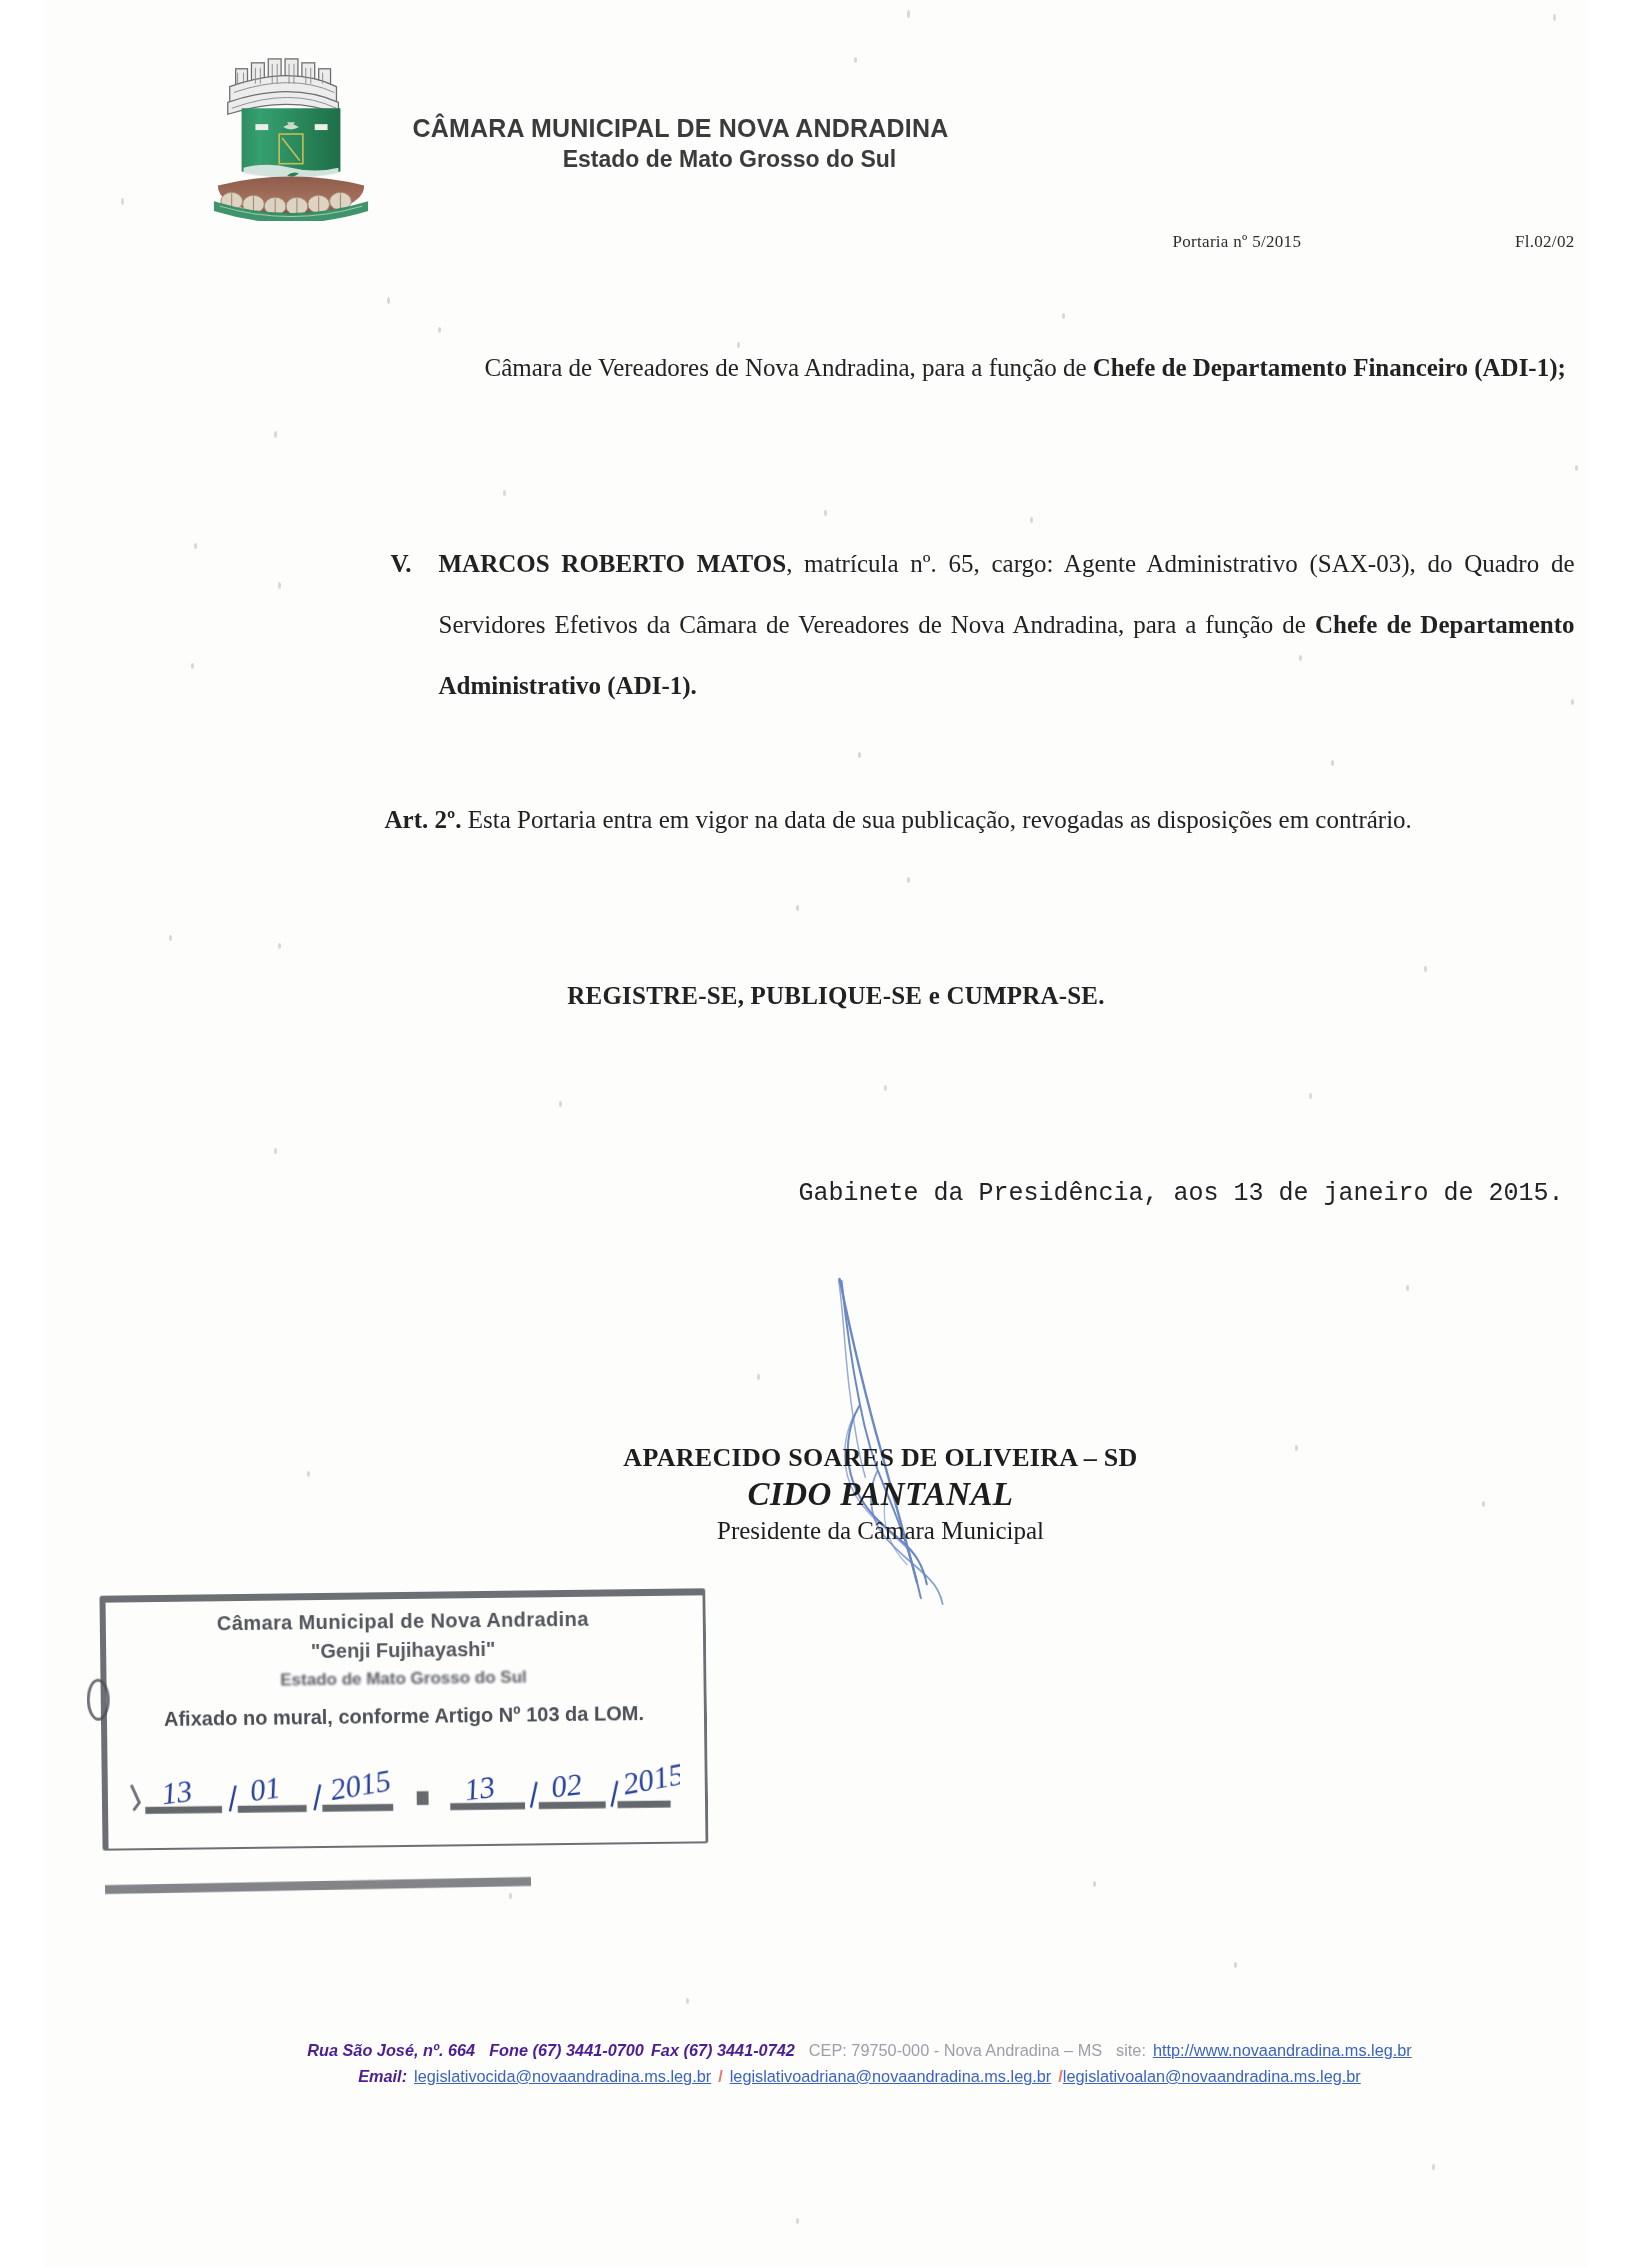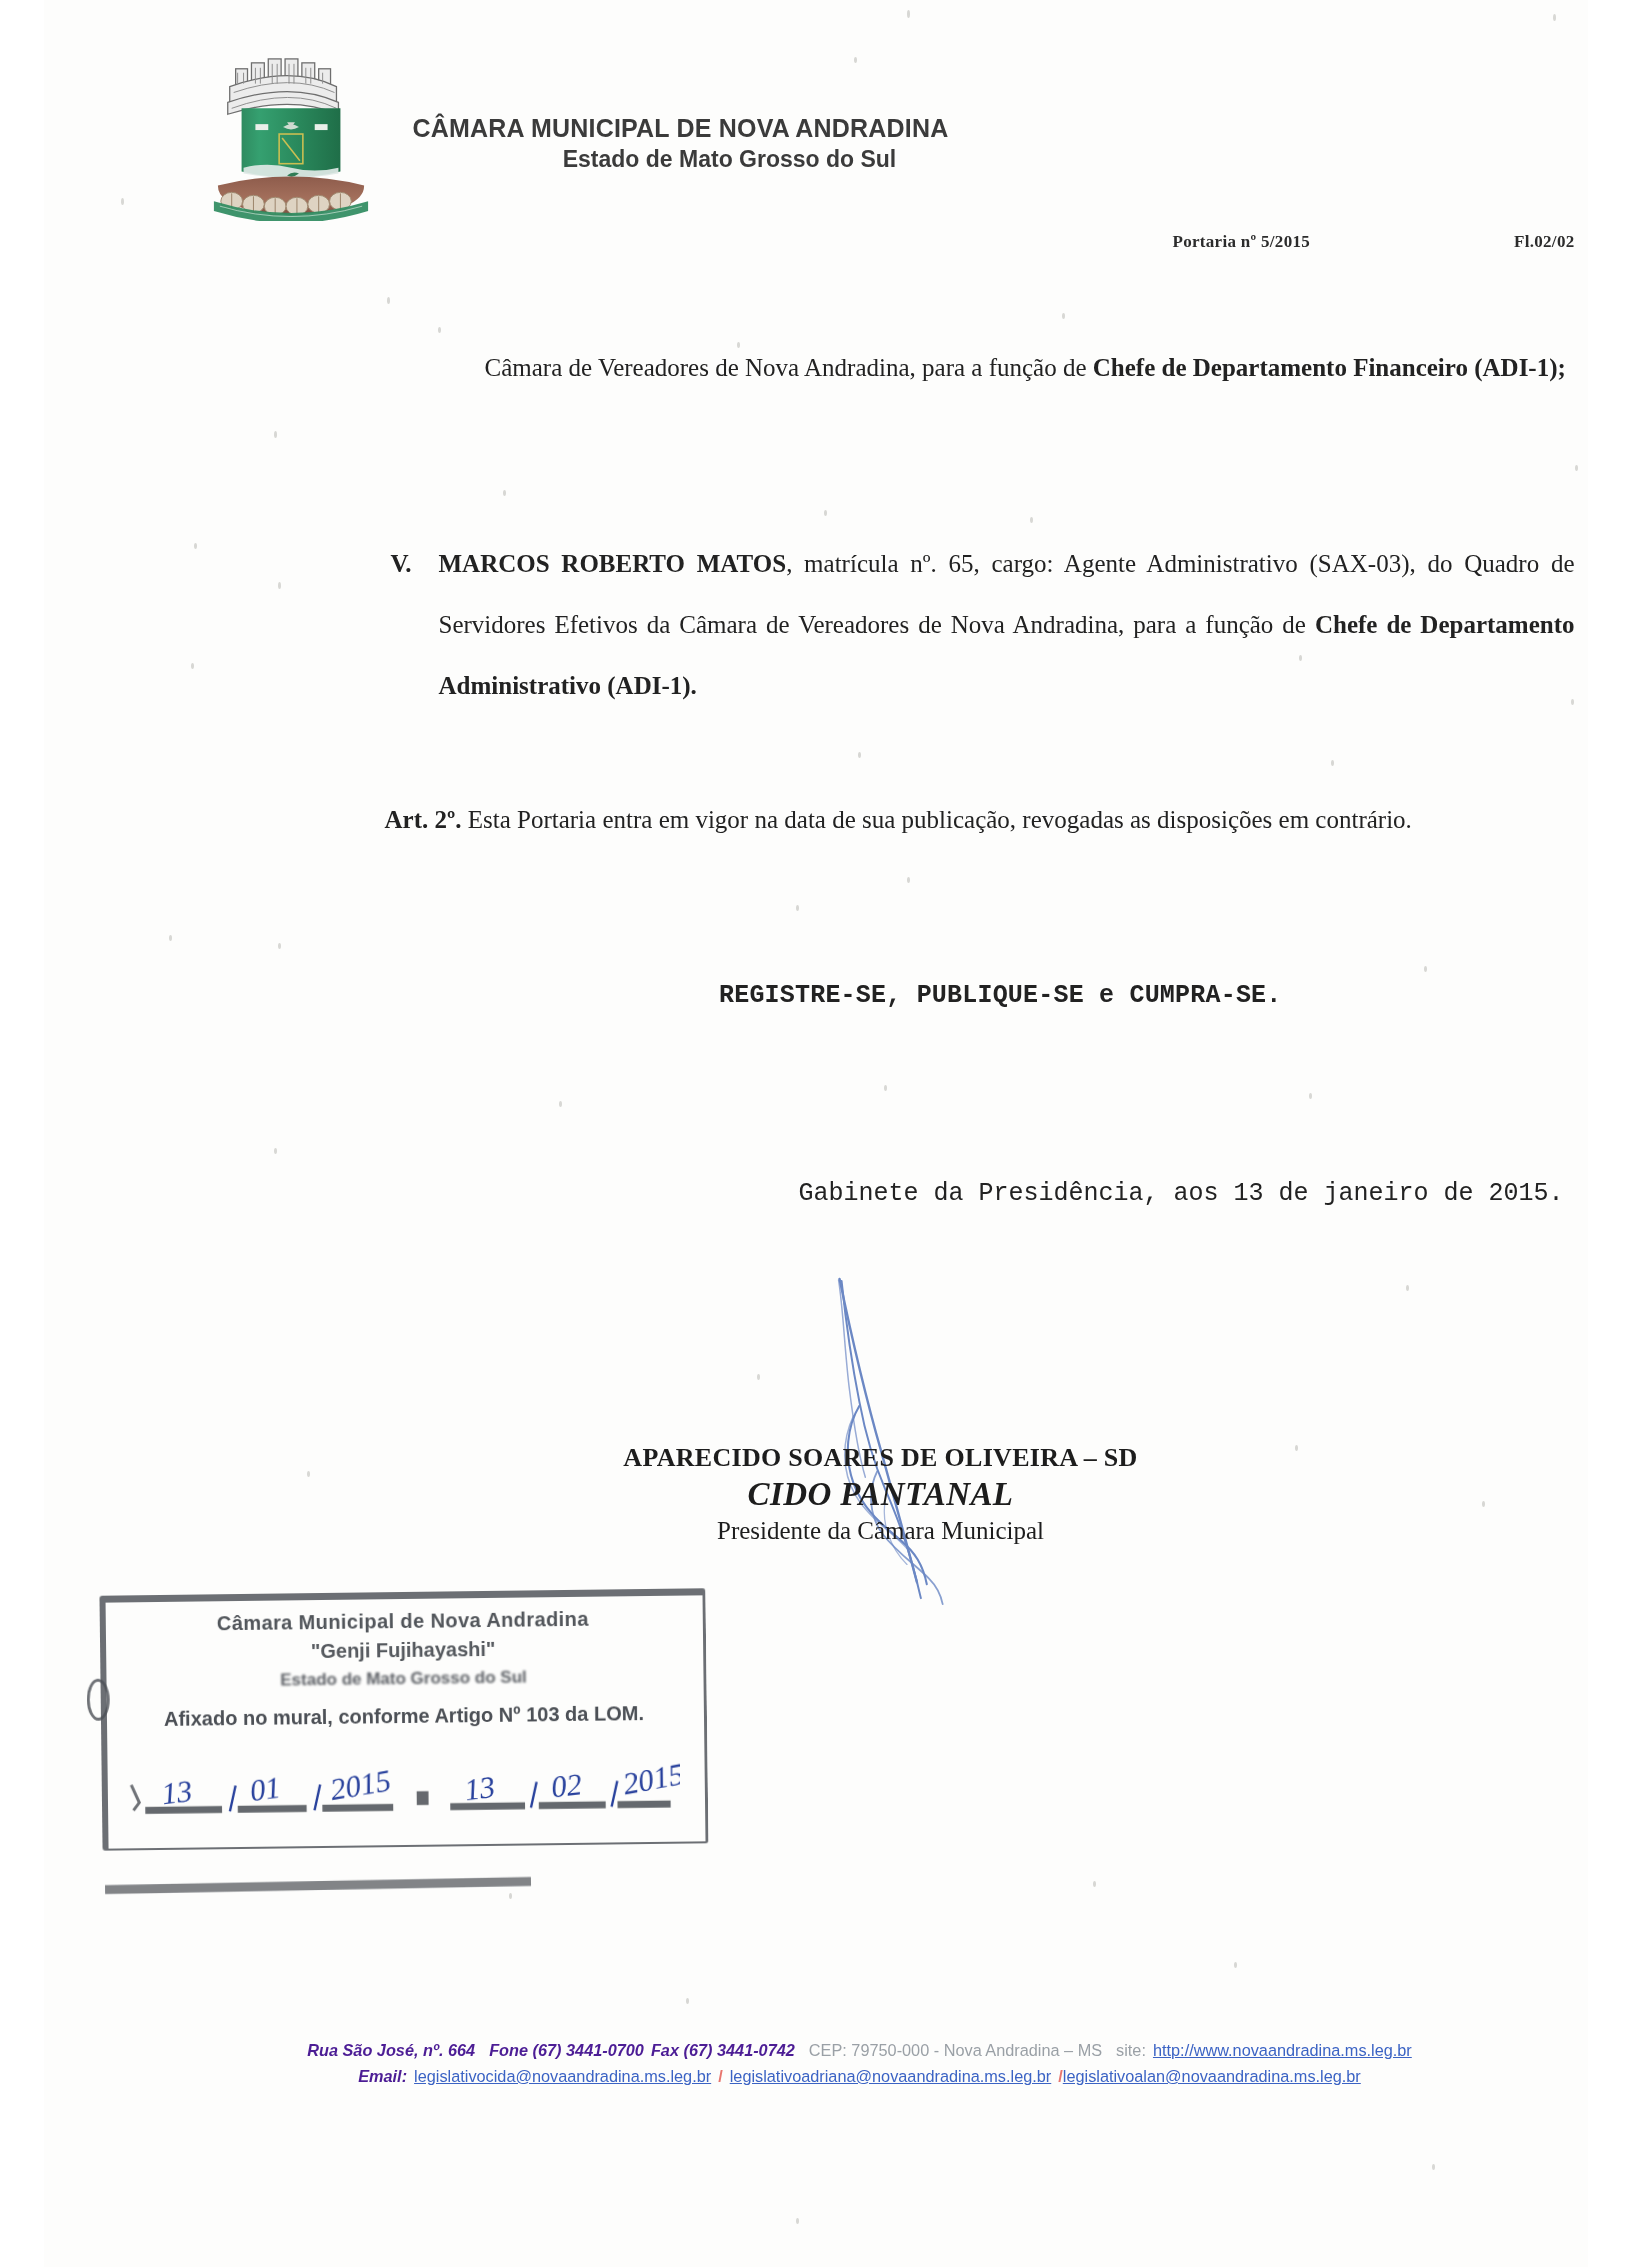--- a/index.html
+++ b/index.html
@@ -76,21 +76,21 @@
     margin-top: 1px;
   }
 
   
   .refline {
     position: absolute;
     left: 1129px;
     top: 232px;
     width: 416px;
     font-family: "Liberation Serif", serif;
-    font-weight: bold;
+    font-weight: normal;
     font-size: 17px;
     color: #2c2c2c;
     display: flex;
     justify-content: space-between;
   }
   .refline .ref-portaria { letter-spacing: 0.3px; }
   .refline .ref-folha { letter-spacing: 0.3px; margin-right: 14px; margin-left: 32px; }
 
   
   .body-text {
@@ -134,23 +134,22 @@
     left: 173px;
     top: 789px;
     width: 1356px;
     text-indent: 168px;
   }
   #p-registre {
     left: 347px;
     top: 965px;
     width: 891px;
     font-weight: bold;
-    text-align: right;
+    text-align: center;
     letter-spacing: 0.2px;
-    font-family: Liberation Mono, monospace;
   }
   #p-date {
     left: 624px;
     top: 1163px;
     width: 896px;
     text-align: right;
     font-family: Liberation Mono, monospace;
   }
 
   

